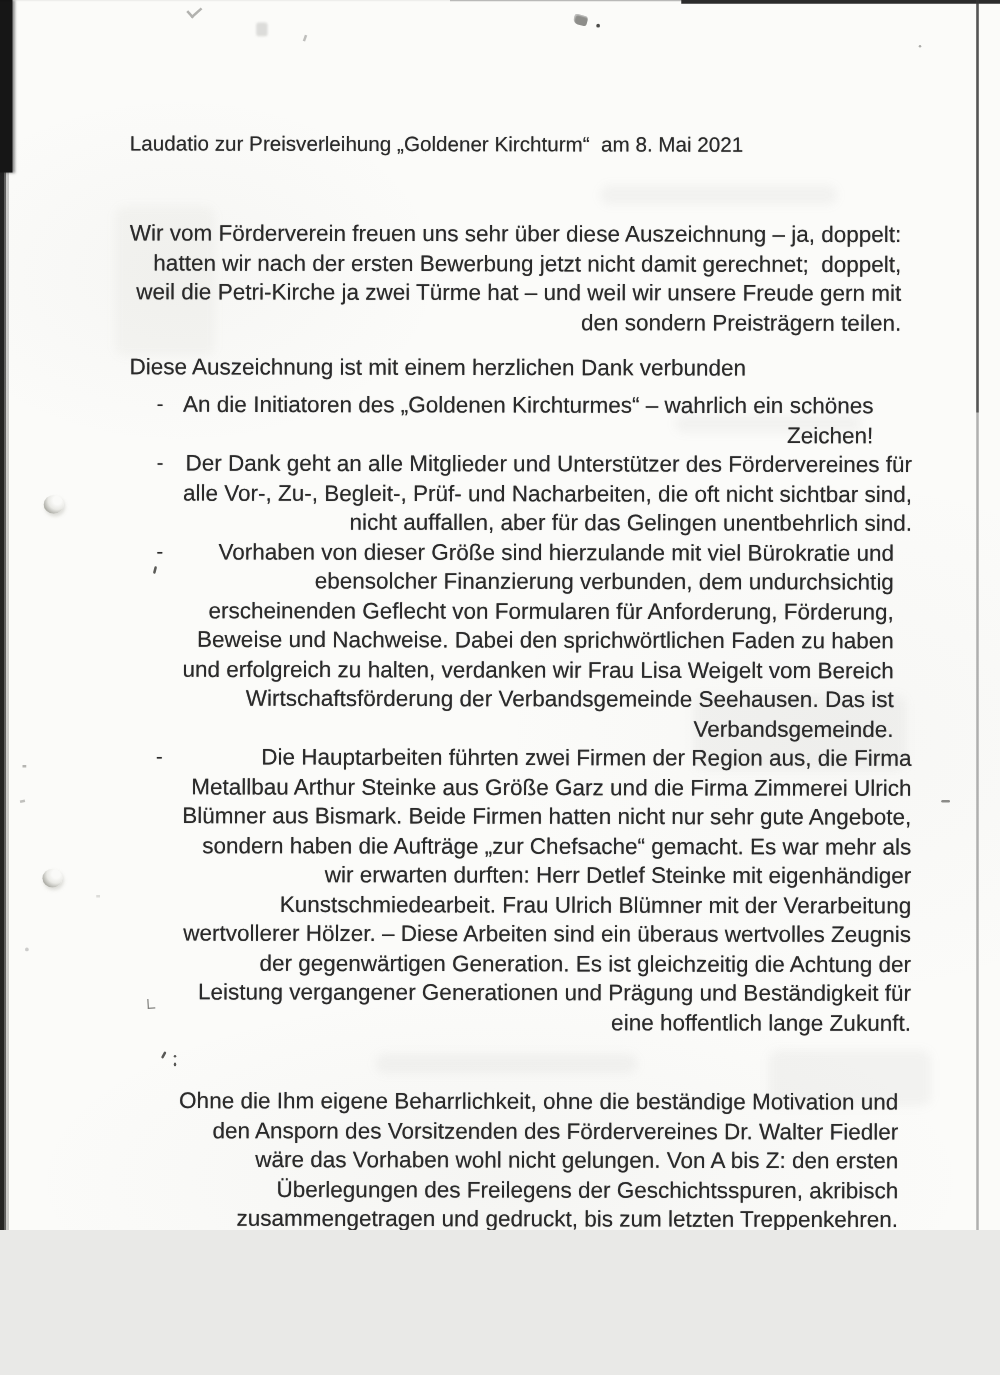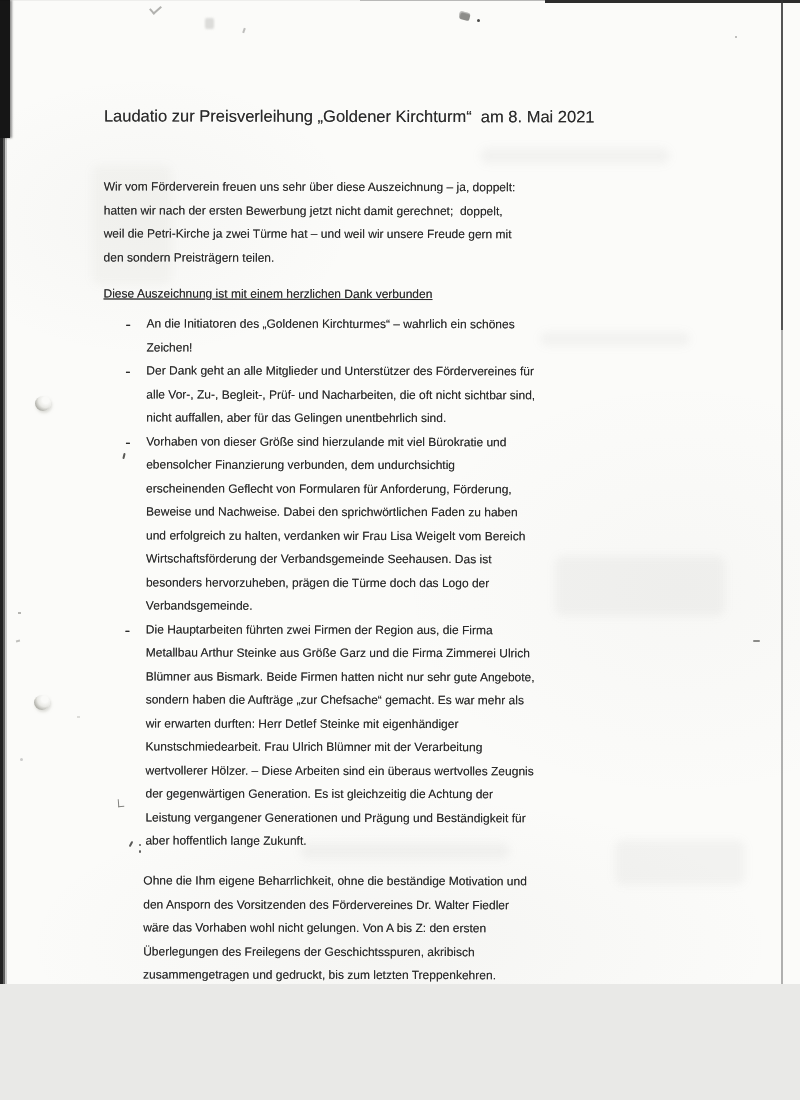--- a/index.html
+++ b/index.html
@@ -7,27 +7,27 @@
     position:relative;width:800px;height:984px;overflow:hidden;
     background:
       radial-gradient(ellipse 300px 200px at 18% 22%, rgba(150,150,145,0.05), transparent 70%),
       radial-gradient(ellipse 400px 300px at 85% 60%, rgba(150,150,145,0.04), transparent 70%),
       radial-gradient(ellipse 500px 200px at 50% 96%, rgba(150,150,145,0.06), transparent 75%),
       #fbfbf9;
     font-family:"Liberation Sans","DejaVu Sans",sans-serif;
     color:var(--ink,#2a2a2a);
   }
   .content{position:absolute;inset:0;transform:rotate(0.12deg);transform-origin:400px 550px;}
-  .tline{height:23.5px;line-height:23.5px;font-size:12px;white-space:pre;
-         text-shadow:0 0 0.6px rgba(20,20,20,0.55);}
+  .tline{height:23.5px;line-height:23.5px;font-size:18px;white-space:pre;
+         text-shadow:0 0 0.6px rgba(20,20,20,0.55);text-align:right;}
   .title{position:absolute;left:103px;top:107px;font-size:16.5px;white-space:pre;
          text-shadow:0 0 0.6px rgba(20,20,20,0.55);}
   .block{position:absolute;}
   .intro{left:103px;top:176px;}
-  .dank{left:103px;top:283px;text-decoration:underline;}
+  .dank{left:103px;top:283px;}
   .bullets{left:125px;top:313px;}
   .closing{left:144px;top:870px;}
   .bullet-row{display:flex;}
   .bullet-marker{width:21px;flex:0 0 21px;height:23.5px;line-height:23.5px;font-size:16px;
                  text-shadow:0 0 0.6px rgba(20,20,20,0.55);}
   
   .art{position:absolute;}
   .edge-left-band{left:0;top:0;width:8px;height:1100px;
     background:linear-gradient(to right, rgba(12,12,12,0.9) 0 3px, rgba(35,35,35,0.72) 3px 5px, rgba(80,80,80,0.28) 5px 7px, transparent 7px);}
   .edge-left-cap{left:0;top:0;width:10px;height:138px;background:#161616;
@@ -116,37 +116,36 @@
         </div>
         <div class="bullet-row">
           <span class="bullet-marker">-</span>
           <div>
             <div class="tline">Vorhaben von dieser Größe sind hierzulande mit viel Bürokratie und</div>
             <div class="tline">ebensolcher Finanzierung verbunden, dem undurchsichtig</div>
             <div class="tline">erscheinenden Geflecht von Formularen für Anforderung, Förderung,</div>
             <div class="tline">Beweise und Nachweise. Dabei den sprichwörtlichen Faden zu haben</div>
             <div class="tline">und erfolgreich zu halten, verdanken wir Frau Lisa Weigelt vom Bereich</div>
             <div class="tline">Wirtschaftsförderung der Verbandsgemeinde Seehausen. Das ist</div>
-            <div class="tline">besonders hervorzuheben, prägen die Türme doch das Logo der</div>
             <div class="tline">Verbandsgemeinde.</div>
           </div>
         </div>
         <div class="bullet-row">
           <span class="bullet-marker">-</span>
           <div>
             <div class="tline">Die Hauptarbeiten führten zwei Firmen der Region aus, die Firma</div>
             <div class="tline">Metallbau Arthur Steinke aus Größe Garz und die Firma Zimmerei Ulrich</div>
             <div class="tline">Blümner aus Bismark. Beide Firmen hatten nicht nur sehr gute Angebote,</div>
             <div class="tline">sondern haben die Aufträge „zur Chefsache“ gemacht. Es war mehr als</div>
             <div class="tline">wir erwarten durften: Herr Detlef Steinke mit eigenhändiger</div>
             <div class="tline">Kunstschmiedearbeit. Frau Ulrich Blümner mit der Verarbeitung</div>
             <div class="tline">wertvollerer Hölzer. – Diese Arbeiten sind ein überaus wertvolles Zeugnis</div>
             <div class="tline">der gegenwärtigen Generation. Es ist gleichzeitig die Achtung der</div>
             <div class="tline">Leistung vergangener Generationen und Prägung und Beständigkeit für</div>
-            <div class="tline">aber hoffentlich lange Zukunft.</div>
+            <div class="tline">eine hoffentlich lange Zukunft.</div>
           </div>
         </div>
       </div>
 
     <div class="block closing">
         <div class="tline">Ohne die Ihm eigene Beharrlichkeit, ohne die beständige Motivation und</div>
         <div class="tline">den Ansporn des Vorsitzenden des Fördervereines Dr. Walter Fiedler</div>
         <div class="tline">wäre das Vorhaben wohl nicht gelungen. Von A bis Z: den ersten</div>
         <div class="tline">Überlegungen des Freilegens der Geschichtsspuren, akribisch</div>
         <div class="tline">zusammengetragen und gedruckt, bis zum letzten Treppenkehren.</div>

